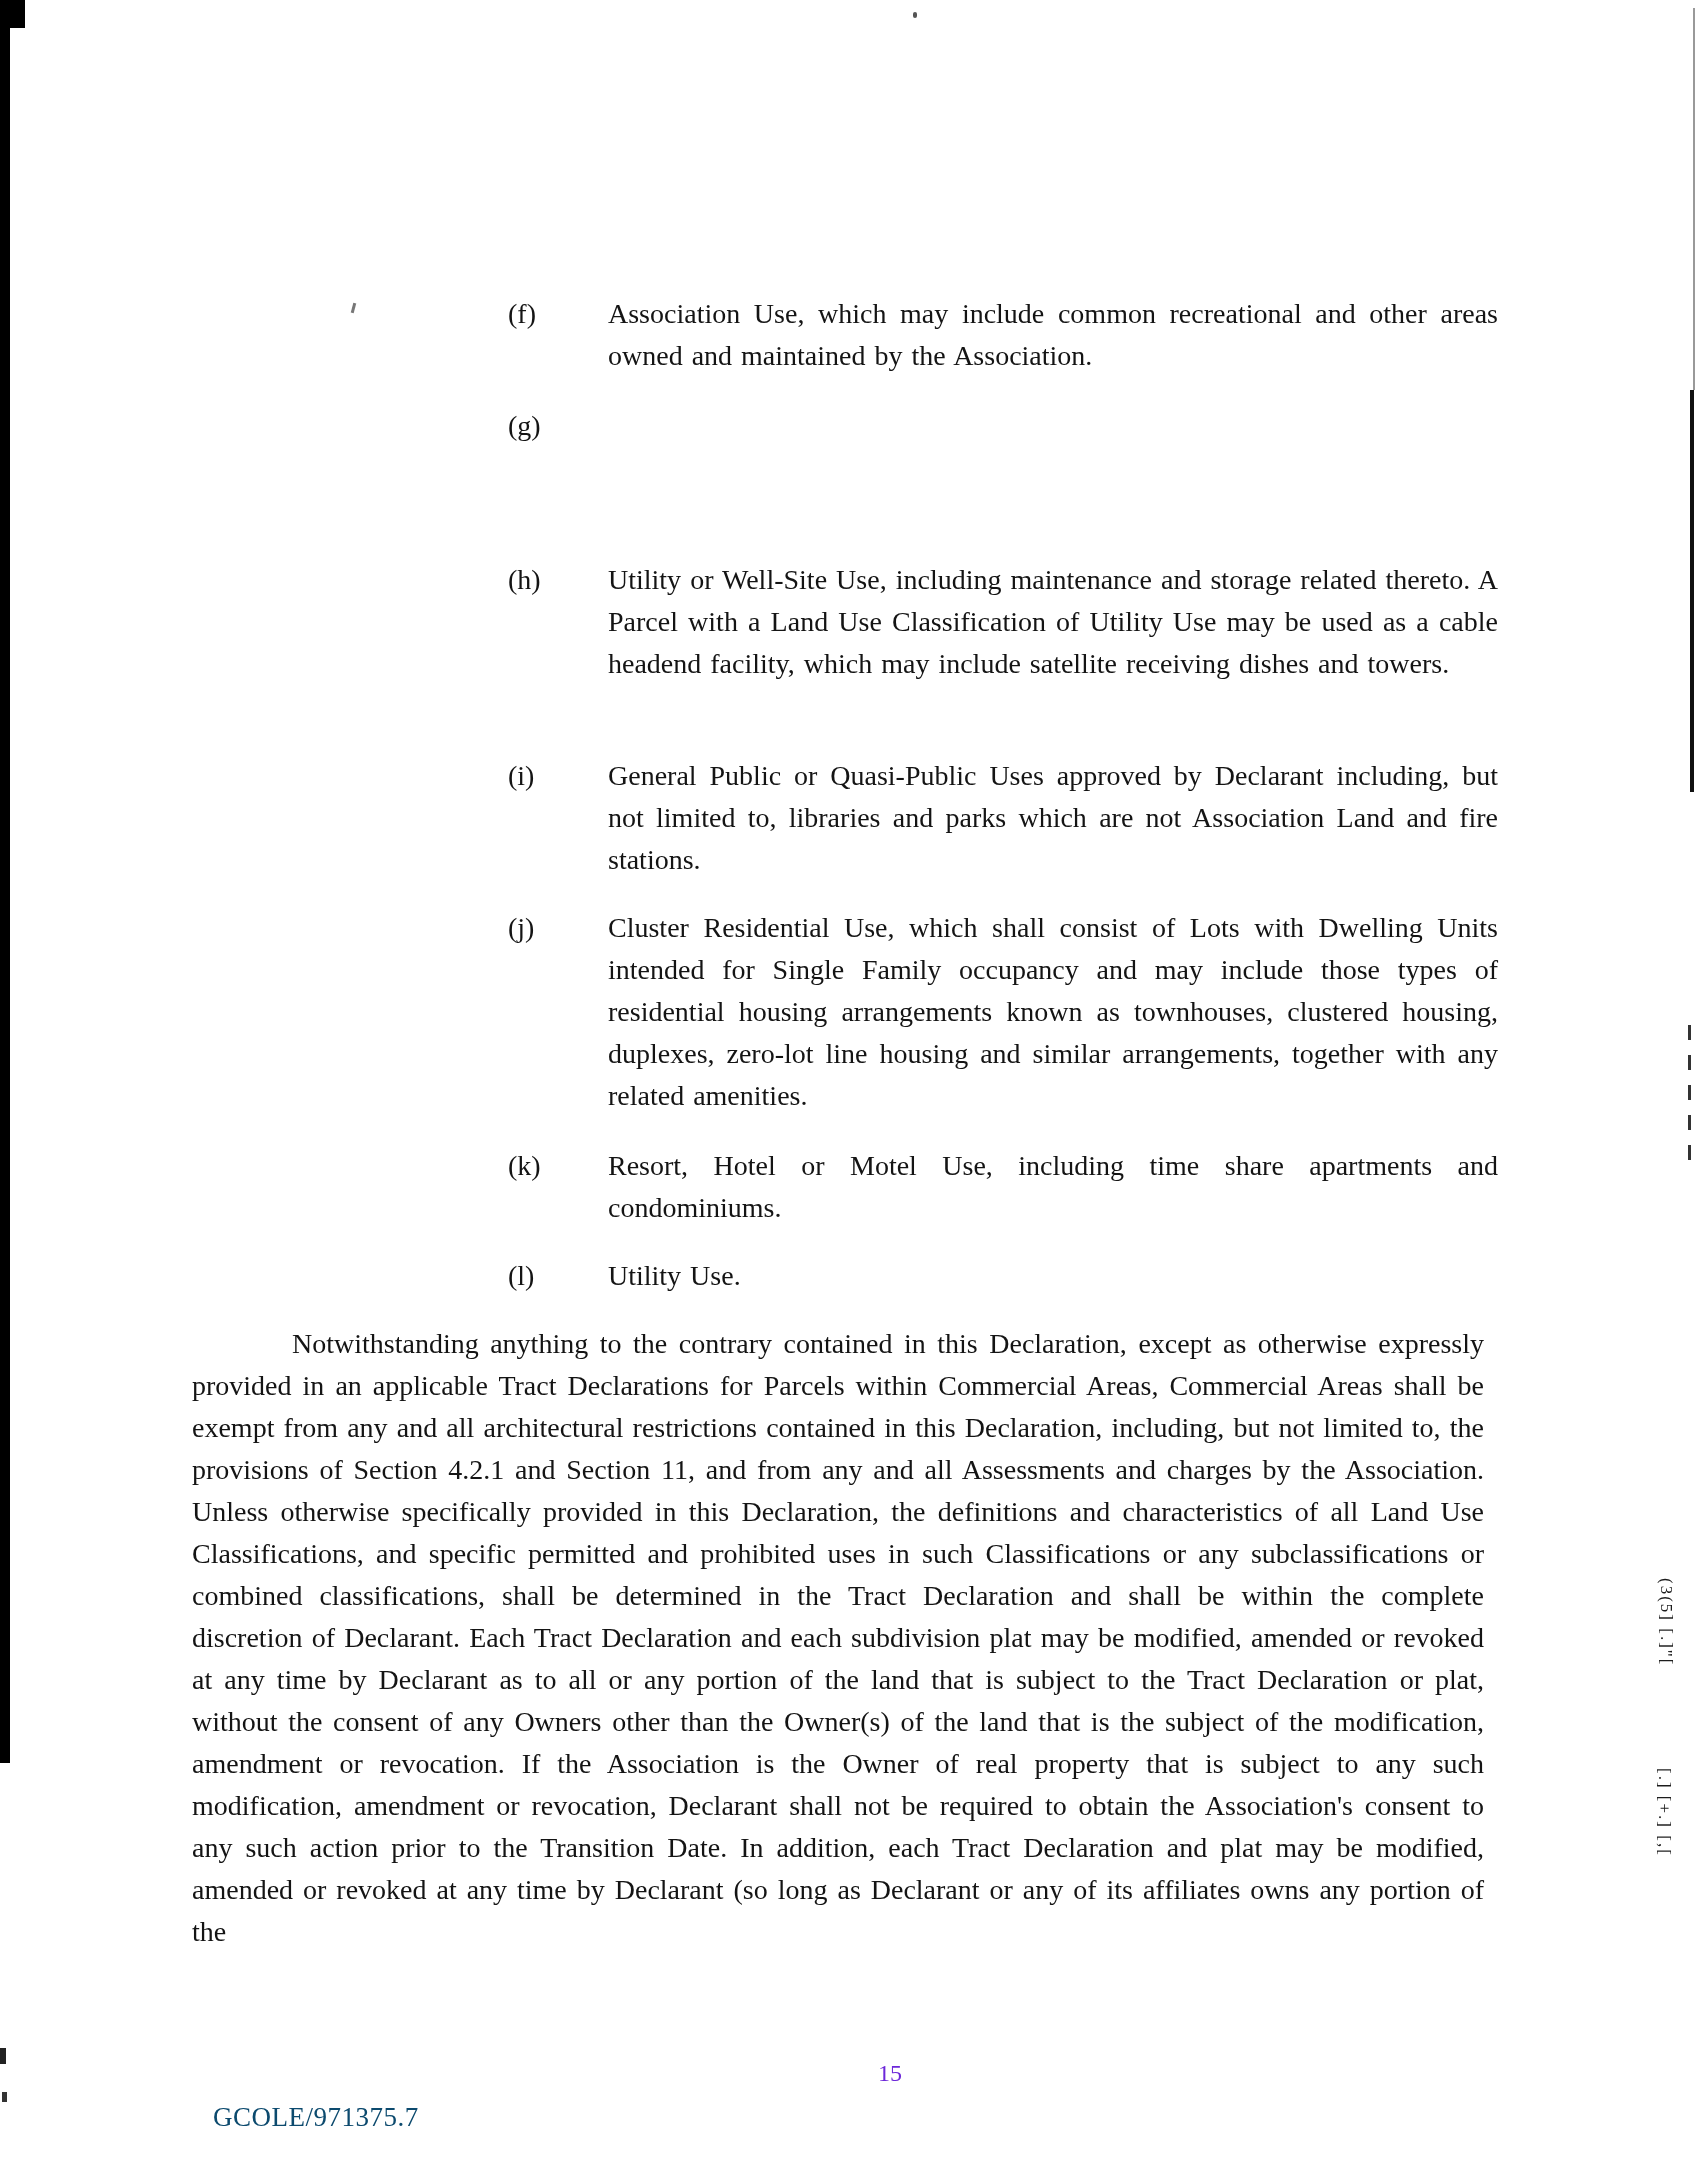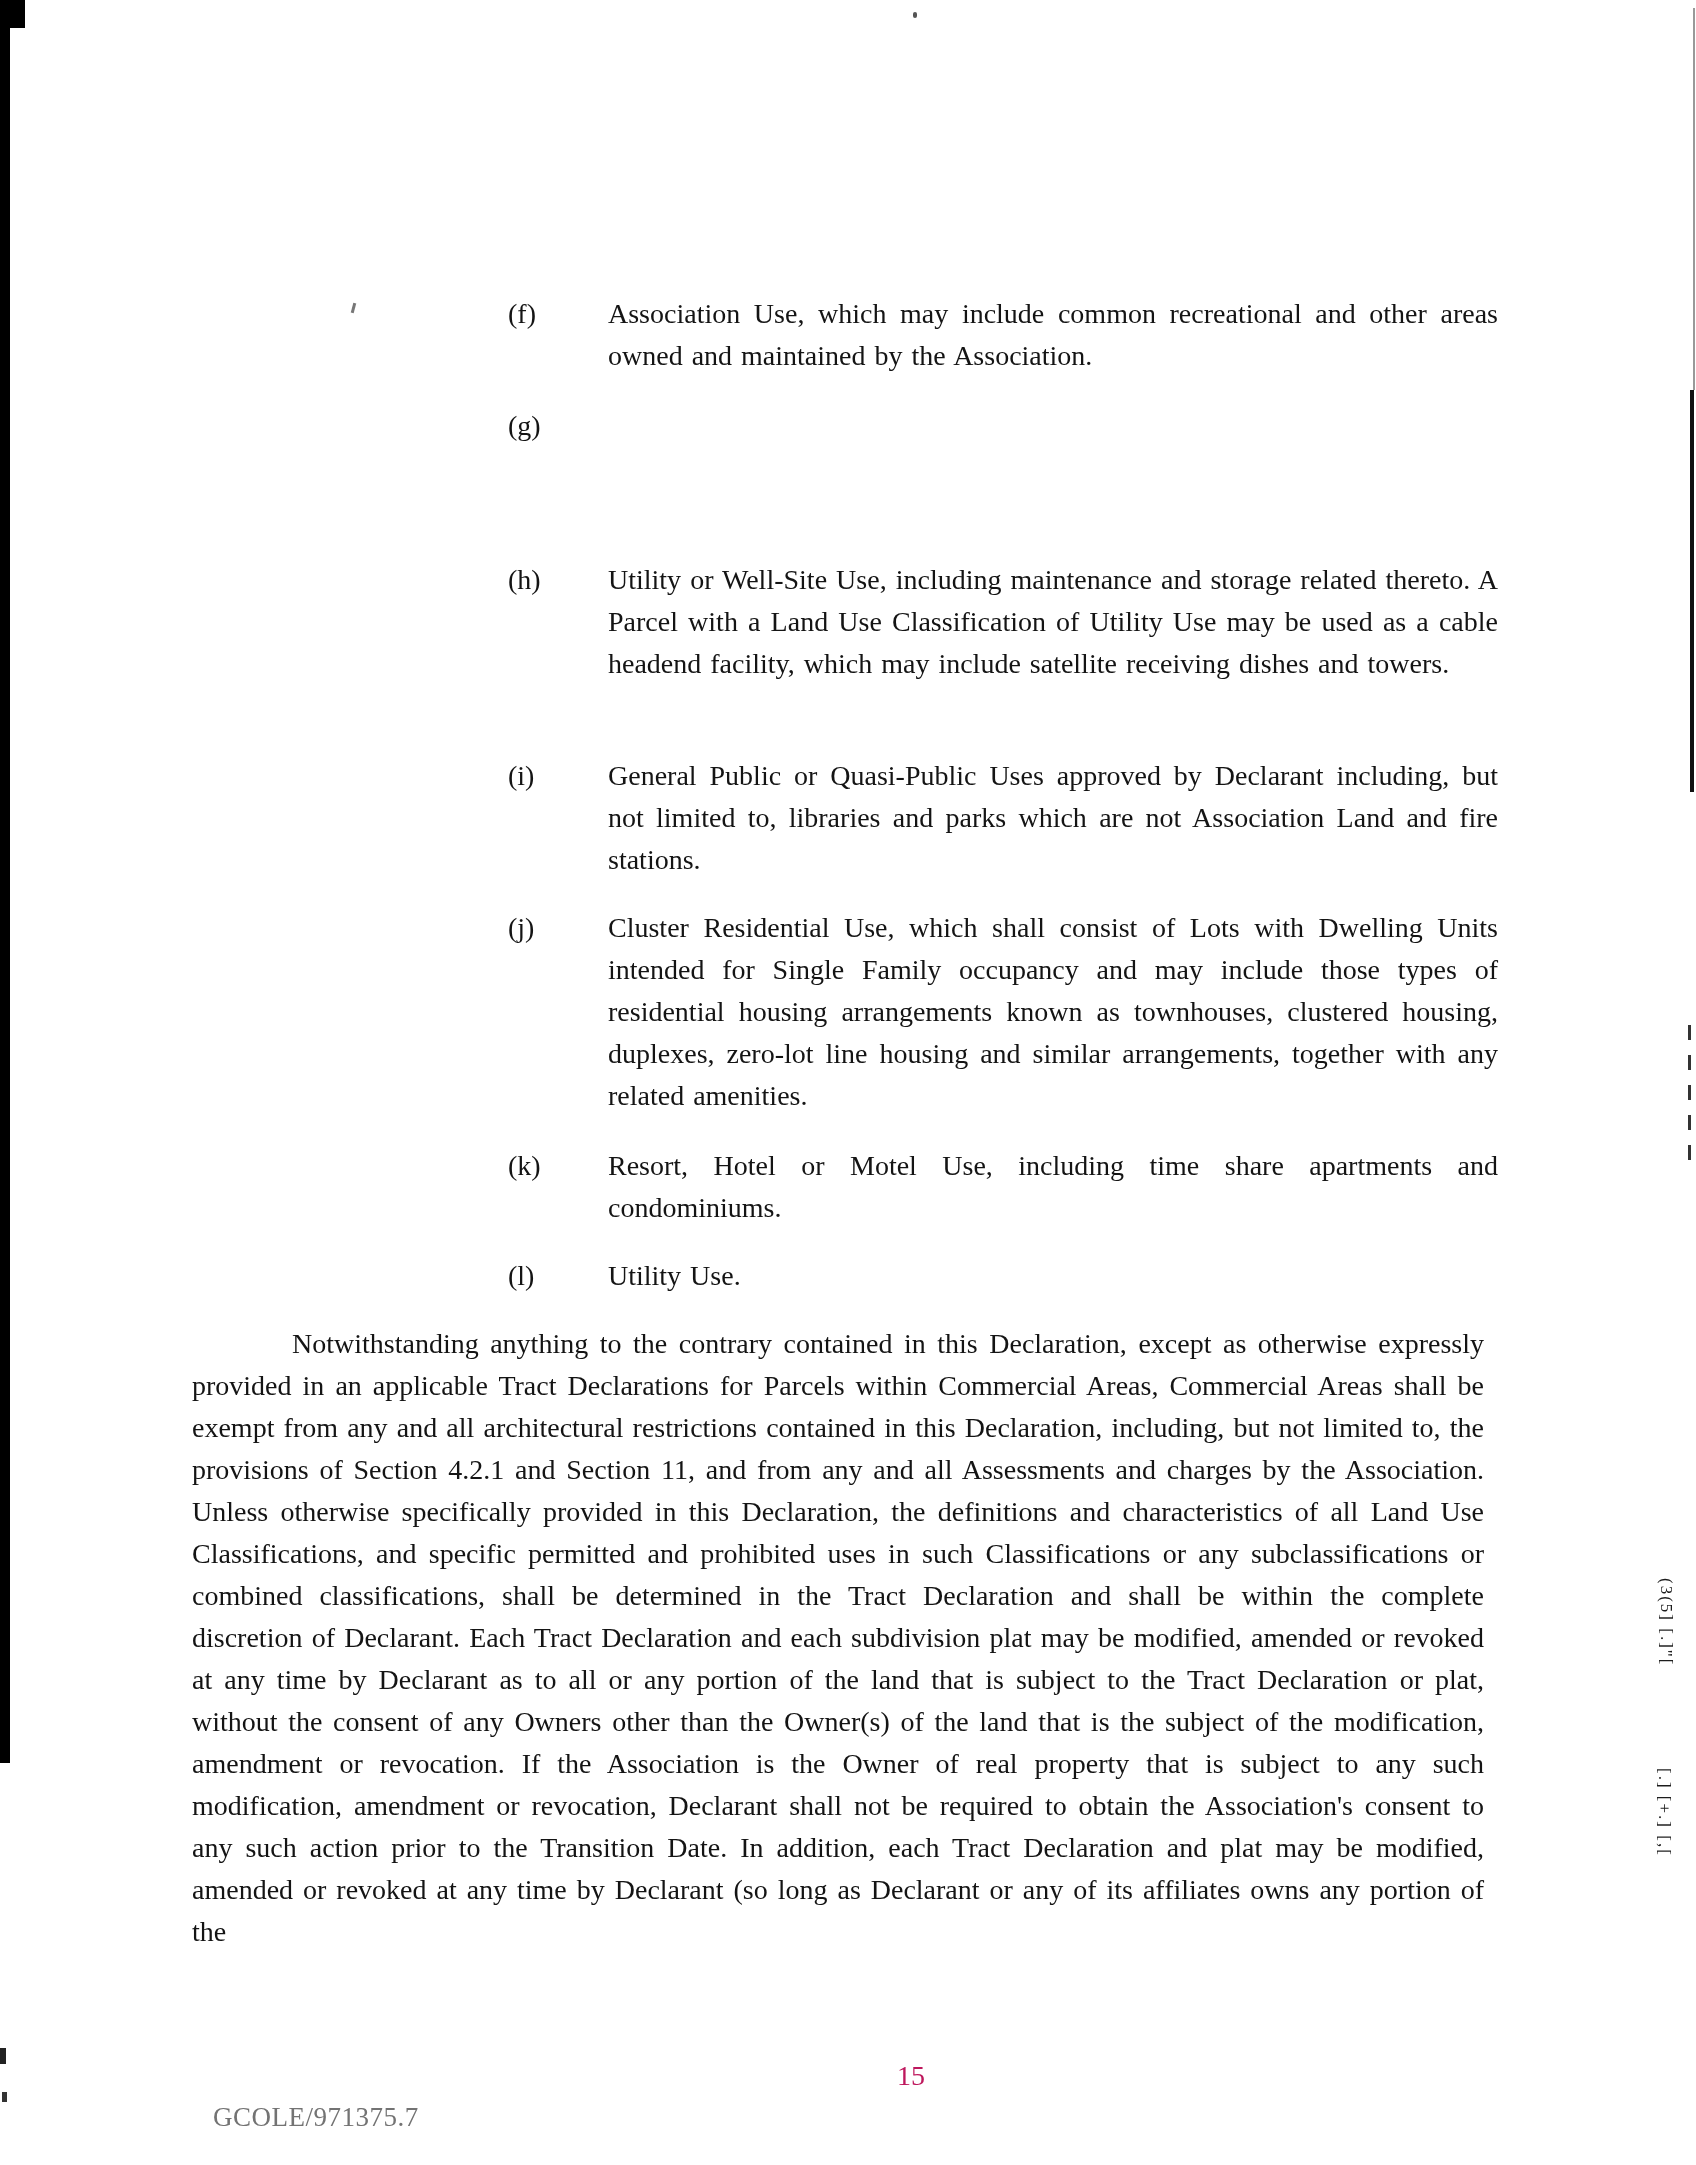--- a/index.html
+++ b/index.html
@@ -33,25 +33,25 @@
   #item-j{top:907px;}
   #item-k{top:1145px;}
   #item-l{top:1255px;}
   #closing-paragraph{
     left:192px;top:1323px;width:1292px;
     text-indent:100px;
     text-align-last:justify;
   }
   #page-number{
     position:absolute;left:878px;top:2060px;
-    font-size:28px;color:#be185d;margin-left:19px;
+    font-size:24px;color:#6d28d9;
   }
   #footer-ref{
     position:absolute;left:213px;top:2102px;
-    font-size:27px;letter-spacing:0.5px;color:#737373;
+    font-size:27px;letter-spacing:0.5px;color:#0c4a6e;
   }
   
   .artifact{position:absolute;}
   #left-edge-bar{left:0;top:0;width:10px;height:1763px;background:#000;}
   #left-edge-top-block{left:0;top:0;width:25px;height:28px;background:#000;}
   #left-edge-tick-1{left:0;top:2048px;width:6px;height:16px;background:#222;}
   #left-edge-tick-2{left:2px;top:2092px;width:5px;height:10px;background:#333;}
   #right-edge-thin-line{left:1693px;top:8px;width:2px;height:382px;background:#999;}
   #right-edge-dark-line{left:1690px;top:390px;width:4px;height:402px;background:#111;}
   #right-edge-dashes{

